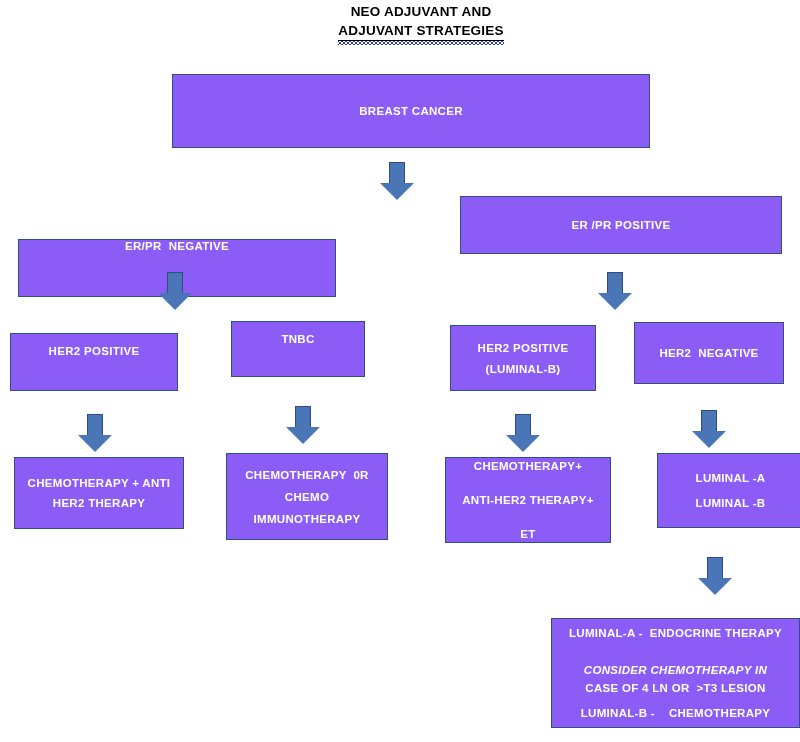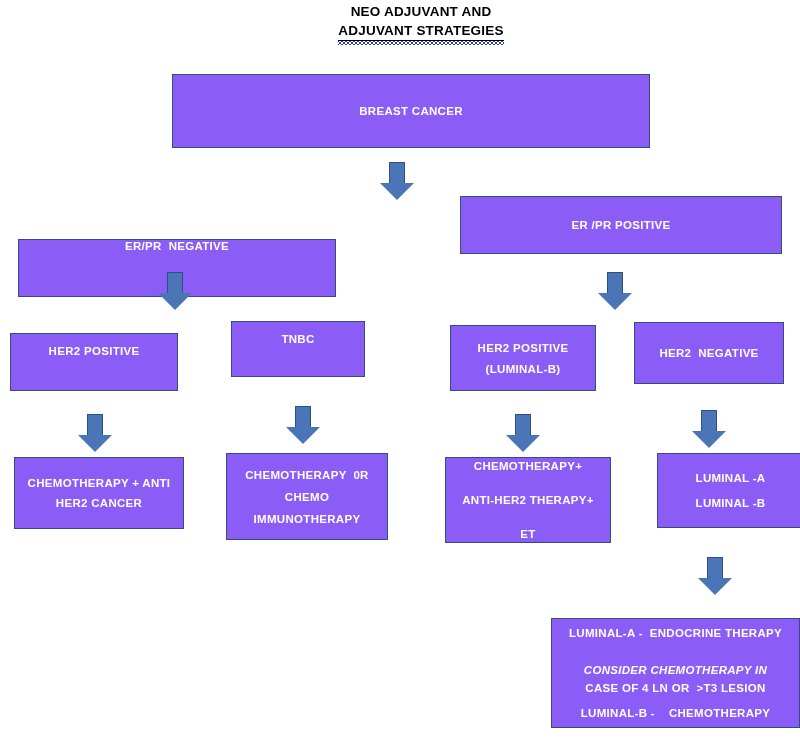--- a/index.html
+++ b/index.html
@@ -187,21 +187,21 @@
 
   <div class="arrow" style="left:692px; top:410px; width:34px; height:38px;">
     <div class="shaft" style="width:16px; height:22px;"></div>
     <div class="head" style="top:21px;
          border-left:17px solid transparent; border-right:17px solid transparent;
          border-top:17px solid #4a76b8;"></div>
   </div>
 
   <div class="box" style="left:14px; top:457px; width:170px; height:72px; justify-content:center; gap:8px;">
     <span class="line">CHEMOTHERAPY + ANTI</span>
-    <span class="line">HER2 CANCER</span>
+    <span class="line">HER2 THERAPY</span>
   </div>
 
   <div class="box" style="left:226px; top:453px; width:162px; height:87px; justify-content:center; gap:10px;">
     <span class="line">CHEMOTHERAPY  0R</span>
     <span class="line">CHEMO</span>
     <span class="line">IMMUNOTHERAPY</span>
   </div>
 
   <div class="box" style="left:445px; top:457px; width:166px; height:86px; justify-content:center; gap:22px;">
     <span class="line">CHEMOTHERAPY+</span>

